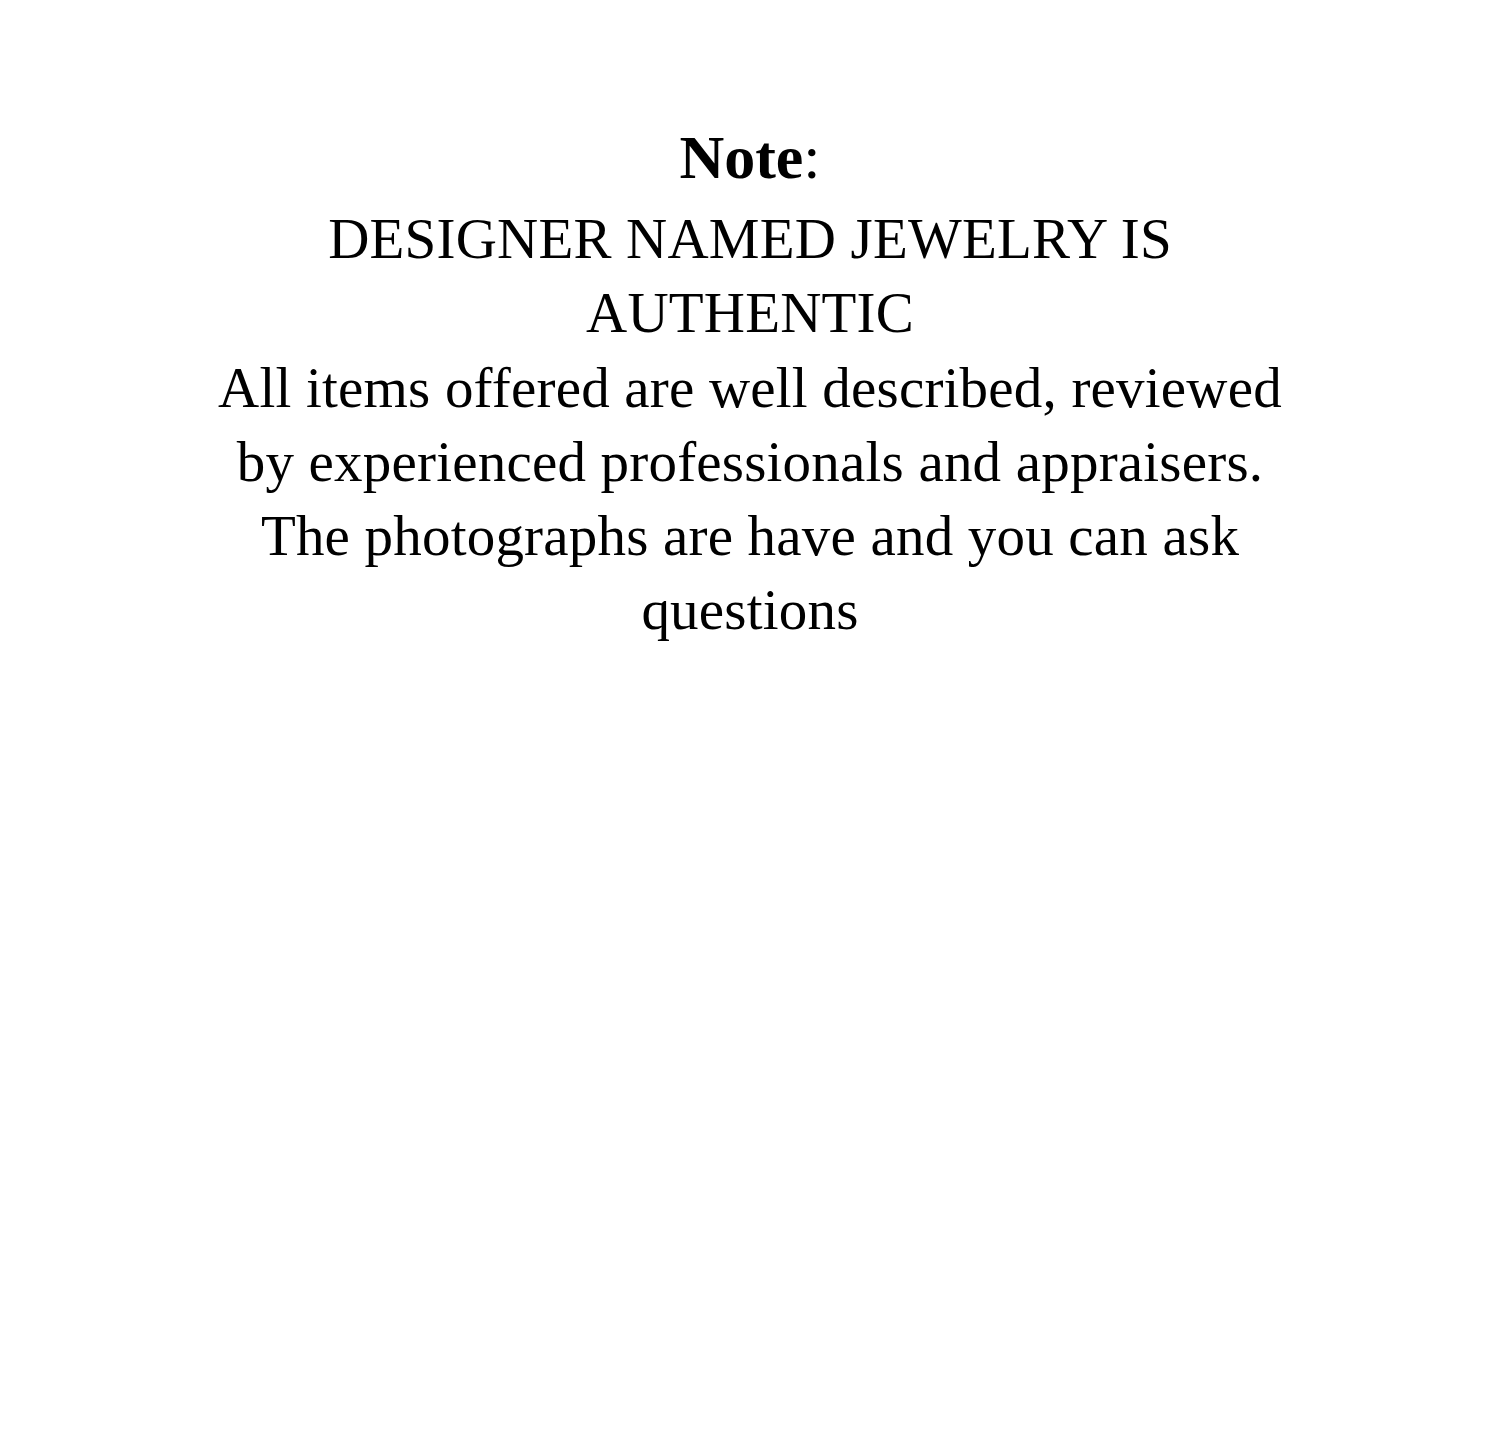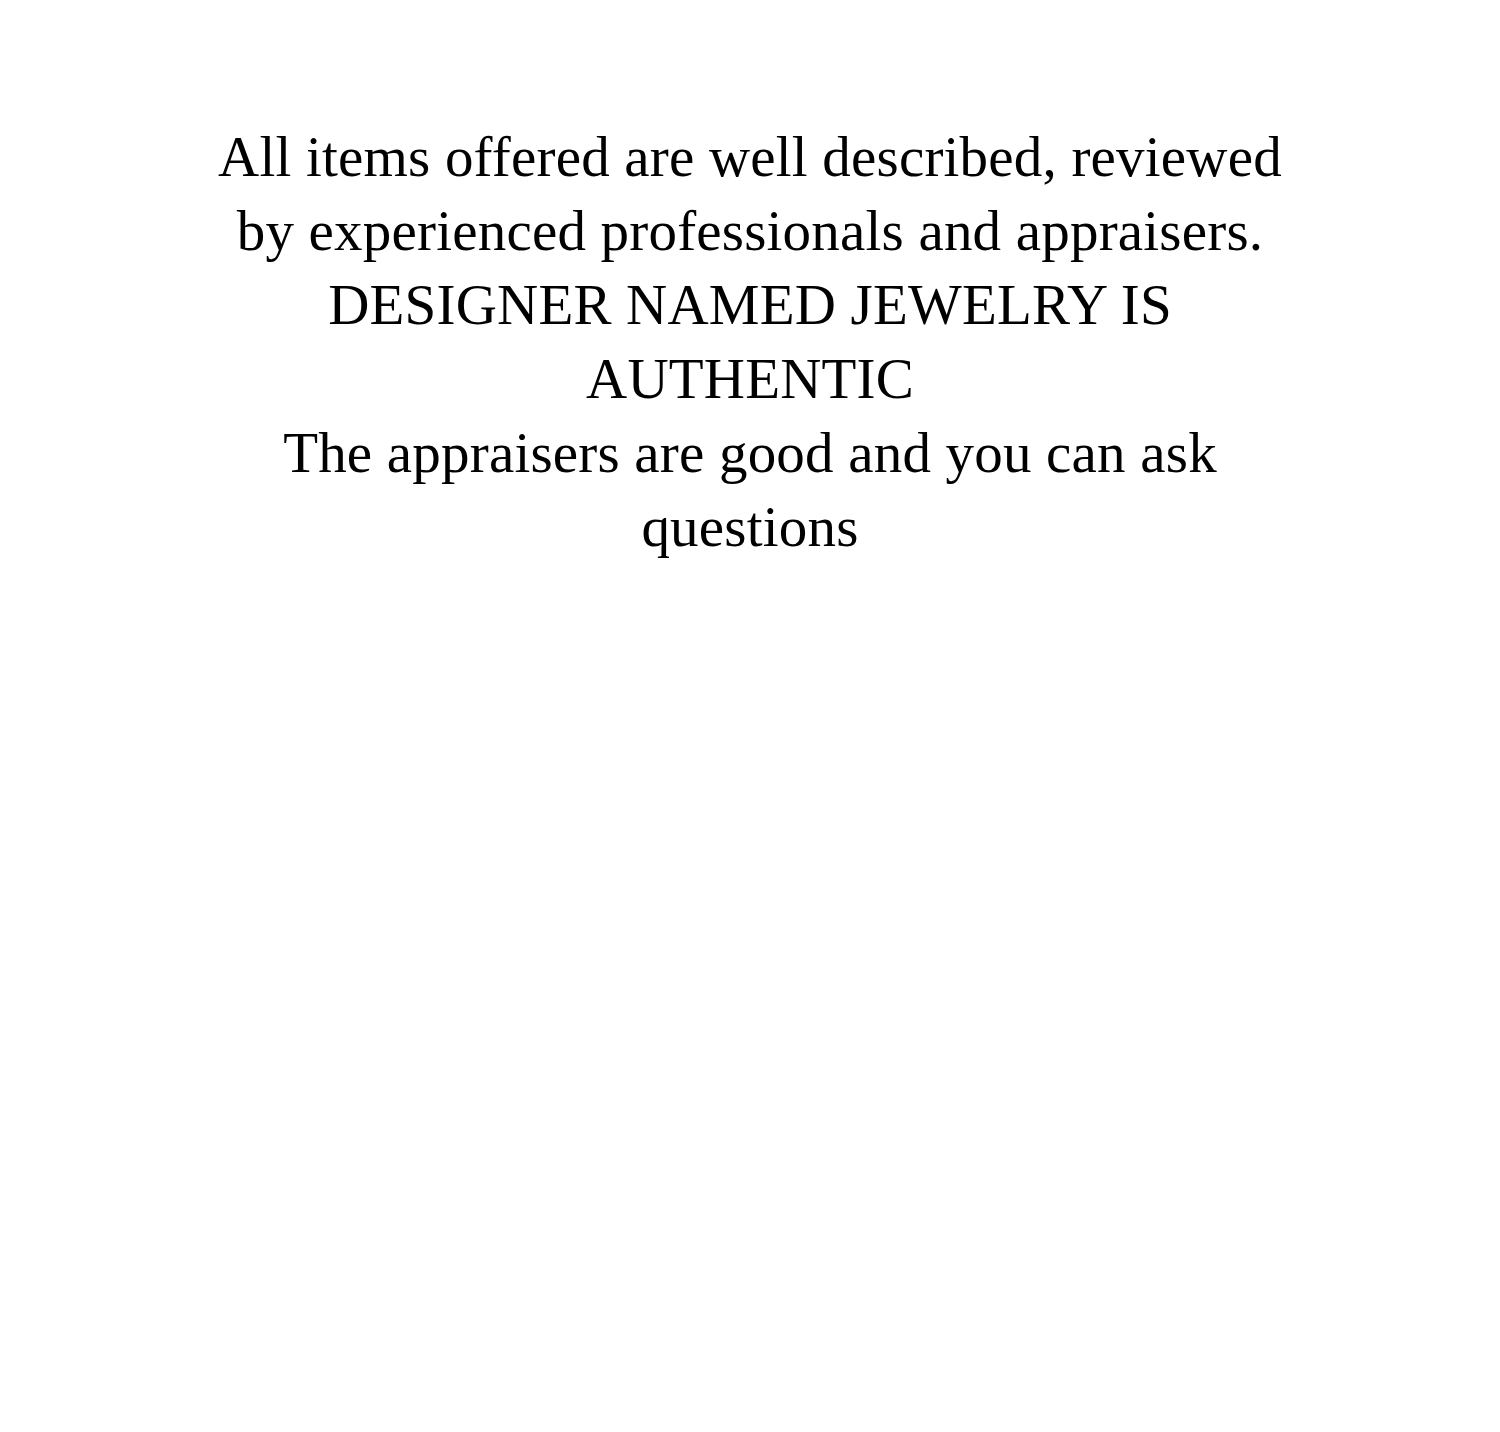--- a/index.html
+++ b/index.html
@@ -42,19 +42,20 @@
     line-height: 1.3;
     letter-spacing: 0.2px;
   }
 </style>
 </head>
 <body>
 
 <div class="page">
   <div class="note-block">
 
+    <h1 class="note-heading"><span class="note-word">Note</span><span class="note-colon">:</span></h1>
 
+    <p class="note-line">DESIGNER NAMED JEWELRY IS AUTHENTIC</p>
     <p class="note-line">All items offered are well described, reviewed by experienced professionals and appraisers.</p>
-    <p class="note-line">DESIGNER NAMED JEWELRY IS AUTHENTIC</p>
-    <p class="note-line">The appraisers are good and you can ask questions</p>
+    <p class="note-line">The photographs are have and you can ask questions</p>
 
   </div>
 </div>
 
 </body></html>

